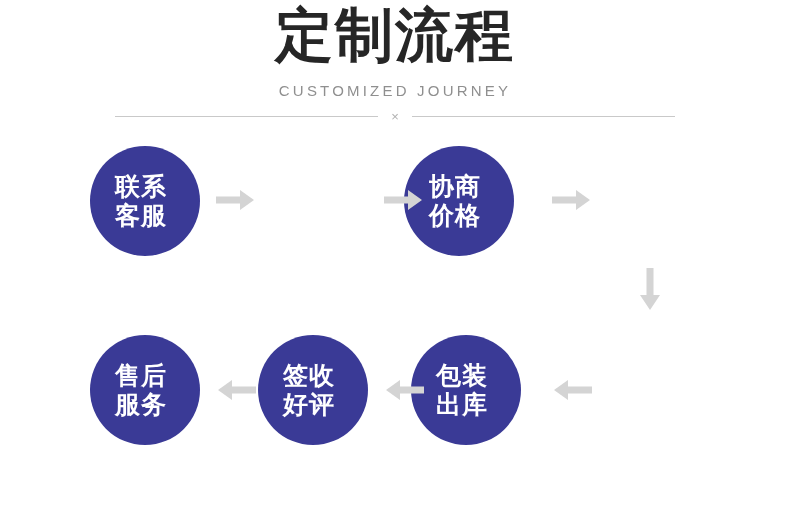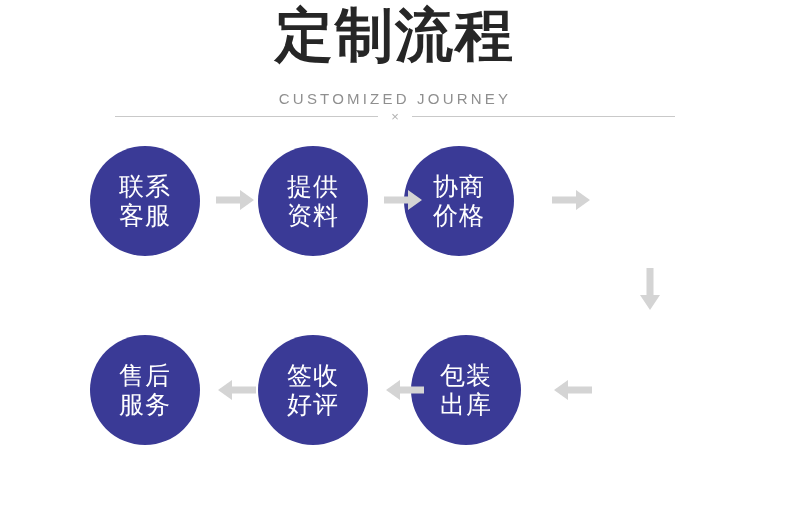--- a/index.html
+++ b/index.html
@@ -32,21 +32,21 @@
     margin: 0;
     padding-top: 2px;
     font-size: 58px;
     line-height: 66px;
     font-weight: bold;
     color: #262626;
     letter-spacing: 2px;
     font-family: "Liberation Sans", "DejaVu Sans", sans-serif;
   }
   .sub-title {
-    margin: 16px;
+    margin: 8px;
     padding-top: 6px;
     font-size: 15px;
     line-height: 18px;
     font-weight: normal;
     color: #8f8f8f;
     letter-spacing: 3.2px;
     font-family: "Liberation Sans", "DejaVu Sans", sans-serif;
   }
   .divider {
     position: absolute;
@@ -86,25 +86,24 @@
     width: 110px;
     height: 110px;
     border-radius: 50%;
     background: #3a3a96;
     display: flex;
     align-items: center;
     justify-content: center;
   }
   .node-label {
     width: 60px;
-    text-align: center;
     color: #ffffff;
     font-size: 25px;
     line-height: 29px;
-    font-weight: normal;
+    font-weight: bold;
     letter-spacing: 1px;
     font-family: "Liberation Sans", "DejaVu Sans", sans-serif;
     white-space: pre-line;
   }
 
   
   .arrow {
     position: absolute;
   }
   .arrow svg { display: block; }
@@ -123,24 +122,20 @@
     <span class="divider-line"></span>
     <span class="divider-x">×</span>
     <span class="divider-line"></span>
   </div>
 
   <div class="flow">
 
     <div class="node" style="left:90px;  top:146px;">
       <span class="node-label">联系
 客服</span>
-    </div>
-    <div class="node" style="left:258px; top:146px;">
-      <span class="node-label">提供
-资料</span>
     </div>
     <div class="node" style="left:404px; top:146px;">
       <span class="node-label">协商
 价格</span>
     </div>
 
     <div class="node" style="left:411px; top:335px;">
       <span class="node-label">包装
 出库</span>
     </div>

